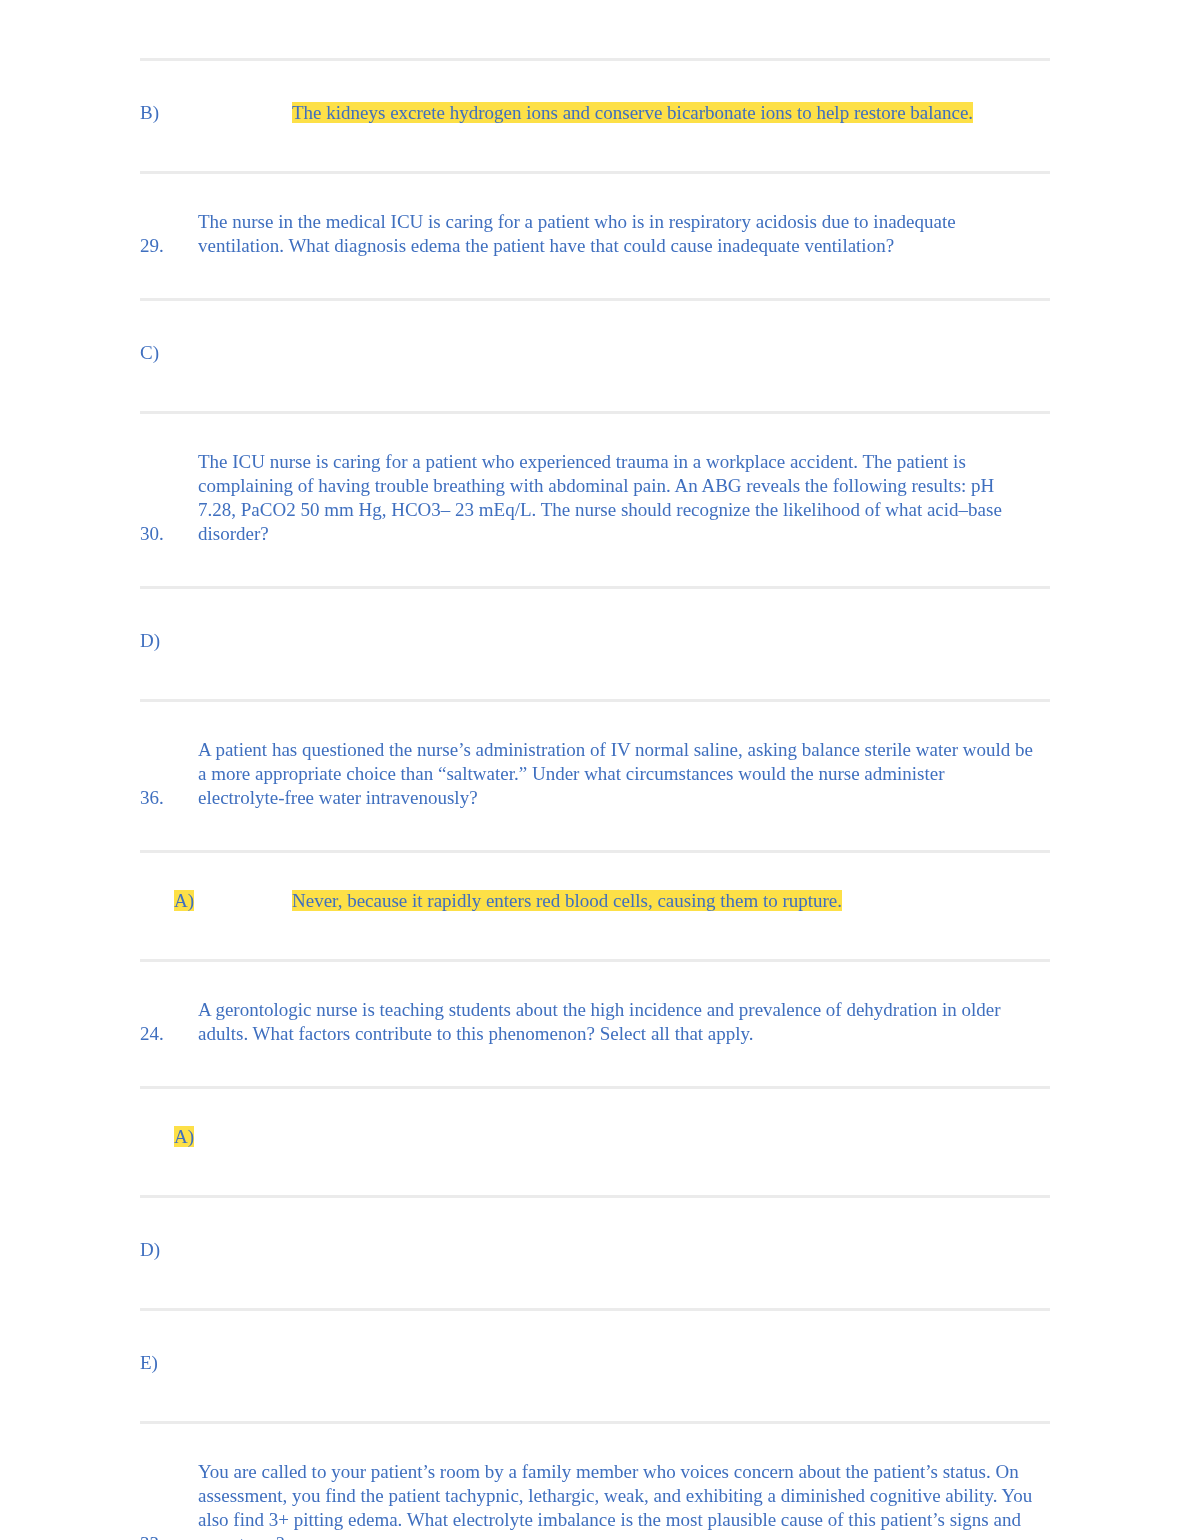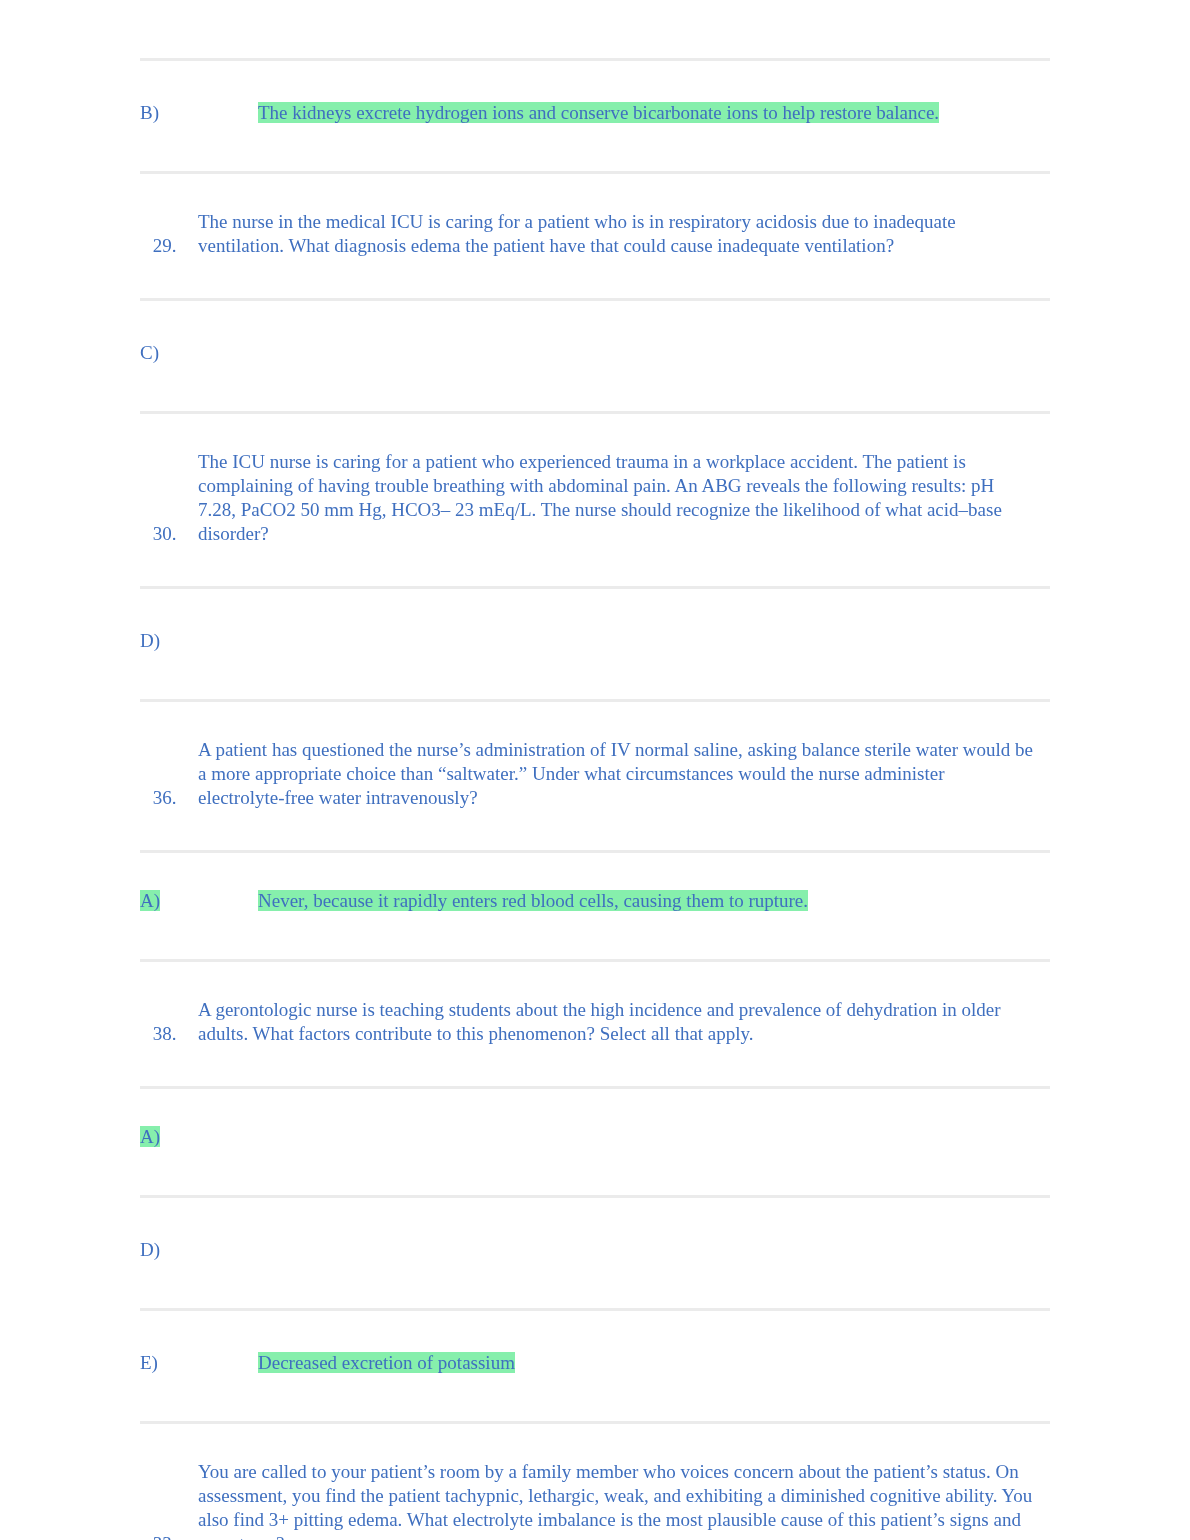--- a/index.html
+++ b/index.html
@@ -42,36 +42,37 @@
     font-size: 19px;
     line-height: 24px;
   }
   .ans-letter {
     width: 118px;
     flex: 0 0 118px;
     white-space: pre;
   }
   .ans-letter .hl,
   .ans-text .hl {
-    background: #86efac;
+    background: #fde047;
+    margin-left: 34px;
   }
   .ans-text {
     flex: 1 1 auto;
   }
   
   .q-row {
     display: flex;
     align-items: flex-end;
     font-size: 19px;
     line-height: 24px;
   }
   .q-num {
     width: 58px;
     flex: 0 0 58px;
-    text-align: center;
+    text-align: left;
     padding-right: 9px;
     box-sizing: border-box;
     white-space: pre;
   }
   .q-text {
     flex: 1 1 auto;
     max-width: 836px;
   }
   .sp-36 { height: 36px; }
   .sp-40 { height: 40px; }
@@ -143,21 +144,21 @@
     <div class="ans-row">
       <div class="ans-letter"><span class="hl">A)</span></div>
       <div class="ans-text"><span class="hl">Never, because it rapidly enters red blood cells, causing them to rupture.</span></div>
     </div>
 
     <div class="sp-46"></div>
     <hr class="rule">
     <div class="sp-36"></div>
 
     <div class="q-row">
-      <div class="q-num">38.</div>
+      <div class="q-num">24.</div>
       <div class="q-text">A gerontologic nurse is teaching students about the high incidence and prevalence of dehydration in older adults. What factors contribute to this phenomenon? Select all that apply.</div>
     </div>
 
     <div class="sp-40"></div>
     <hr class="rule">
     <div class="sp-36"></div>
 
     <div class="ans-row">
       <div class="ans-letter"><span class="hl">A)</span></div>
     </div>
@@ -169,21 +170,20 @@
     <div class="ans-row">
       <div class="ans-letter"><span>D)</span></div>
     </div>
 
     <div class="sp-46"></div>
     <hr class="rule">
     <div class="sp-40"></div>
 
     <div class="ans-row">
       <div class="ans-letter"><span>E)</span></div>
-      <div class="ans-text"><span class="hl">Decreased excretion of potassium</span></div>
     </div>
 
     <div class="sp-46"></div>
     <hr class="rule">
     <div class="sp-36"></div>
 
     <div class="q-row">
       <div class="q-num">33.</div>
       <div class="q-text">You are called to your patient’s room by a family member who voices concern about the patient’s status. On assessment, you find the patient tachypnic, lethargic, weak, and exhibiting a diminished cognitive ability. You also find 3+ pitting edema. What electrolyte imbalance is the most plausible cause of this patient’s signs and symptoms?</div>
     </div>

